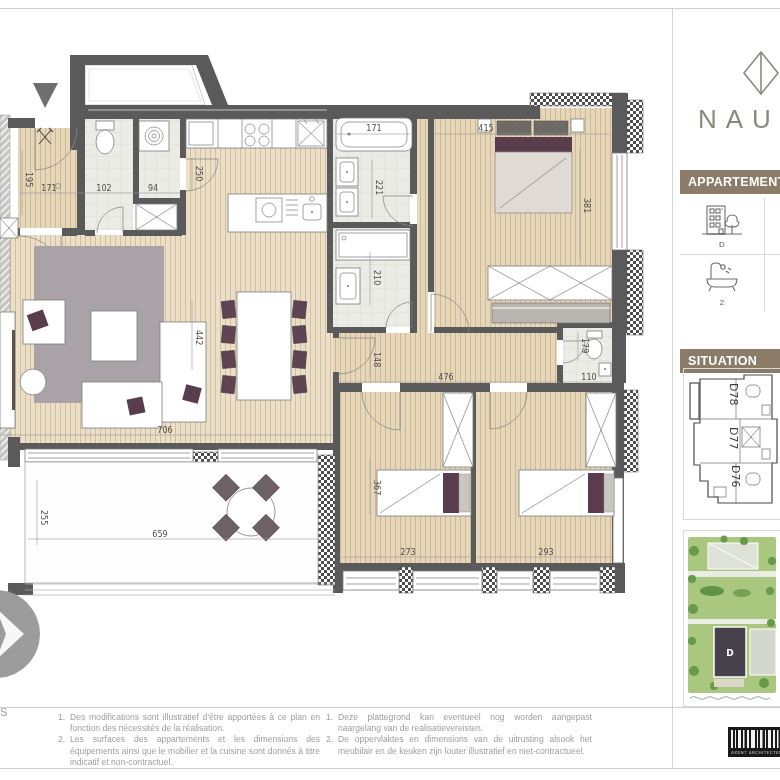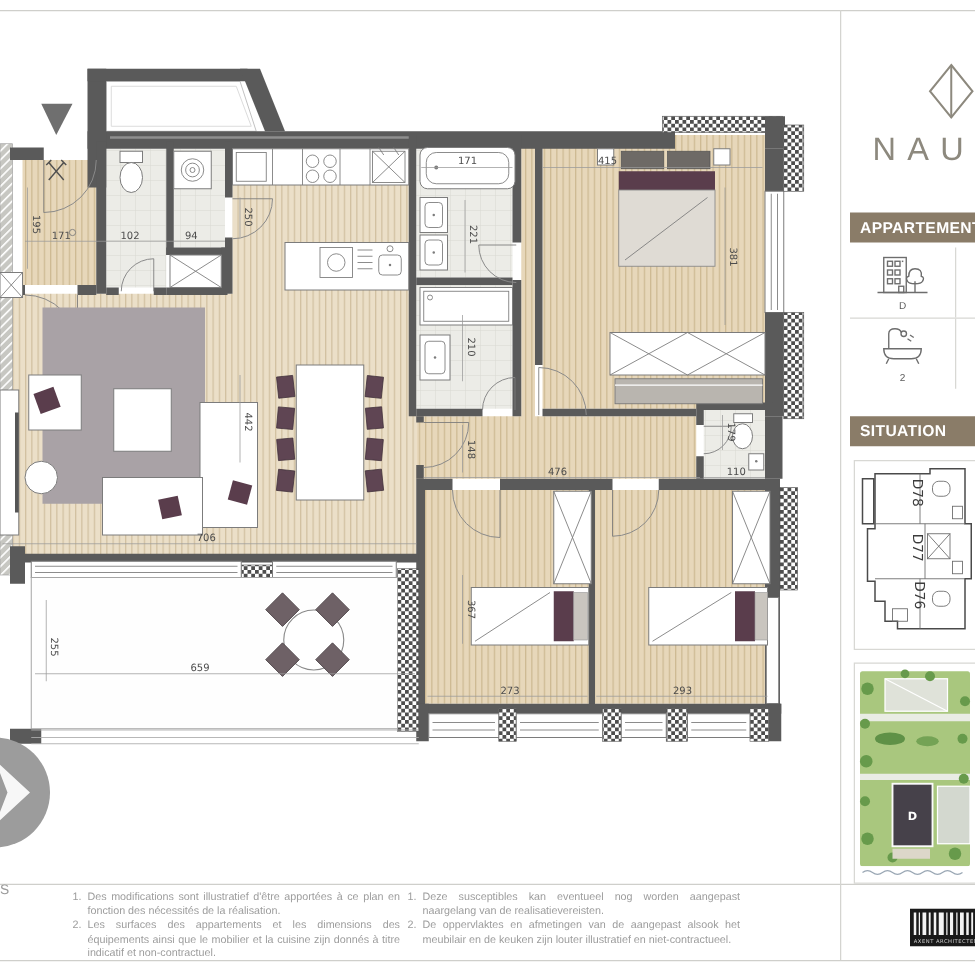--- a/index.html
+++ b/index.html
@@ -475,21 +475,21 @@
             <circle cx="24" cy="8" r="2.2"></circle>
             <line x1="27" y1="12" x2="30" y2="14"></line>
               <line x1="29" y1="9" x2="32" y2="11"></line>
           </g>
         </svg>
         <div class="cap">2</div>
       </div>
     </div>
   </div>
 
-  <div class="bar" style="top:333px">SITUATION</div>
+  <div class="bar" style="top:349px">SITUATION</div>
 
   <div class="mapbox">
     <svg width="96" height="150" viewBox="0 0 96 150">
       <g fill="#fff" stroke="#4a4a4a" stroke-width="1.2">
         <path d="M16,10 H60 V6 H88 V50 H93 V94 H88 V134 H34 V128 H24 V112 H16 V96 H10 V54 H16 Z"></path>
       </g>
       <rect x="6" y="14" width="9" height="36" fill="#fff" stroke="#4a4a4a" stroke-width="1.2"></rect>
       <g fill="none" stroke="#6b6b6b" stroke-width="0.7">
         <line x1="16" y1="50" x2="88" y2="50"></line>
         <line x1="16" y1="94" x2="88" y2="94"></line>
@@ -567,28 +567,28 @@
     </svg>
   </div>
 
   <div class="foot fr">
     <div class="item">
       <span class="num">1.</span>
       <span class="txt">Des modifications sont illustratief d'être apportées à ce plan en fonction des nécessités de la réalisation.</span>
     </div>
     <div class="item">
       <span class="num">2.</span>
-      <span class="txt">Les surfaces des appartements et les dimensions des équipements ainsi que le mobilier et la cuisine zijn donnés à titre indicatif et non-contractuel.</span>
+      <span class="txt">Les surfaces des appartements et les dimensions des équipements ainsi que le mobilier et la cuisine sont donnés à titre indicatif et non-contractuel.</span>
     </div>
   </div>
   <div class="foot nl">
     <div class="item">
       <span class="num">1.</span>
-      <span class="txt">Deze susceptibles kan eventueel nog worden aangepast naargelang van de realisatievereisten.</span>
+      <span class="txt">Deze plattegrond kan eventueel nog worden aangepast naargelang van de realisatievereisten.</span>
     </div>
     <div class="item">
       <span class="num">2.</span>
-      <span class="txt">De oppervlaktes en afmetingen van de aangepast alsook het meubilair en de keuken zijn louter illustratief en niet-contractueel.</span>
+      <span class="txt">De oppervlaktes en dimensions van de uitrusting alsook het meubilair en de keuken zijn louter illustratief en niet-contractueel.</span>
     </div>
   </div>
   <div class="sletter">S</div>
 
 </div>
 
 </body></html>

